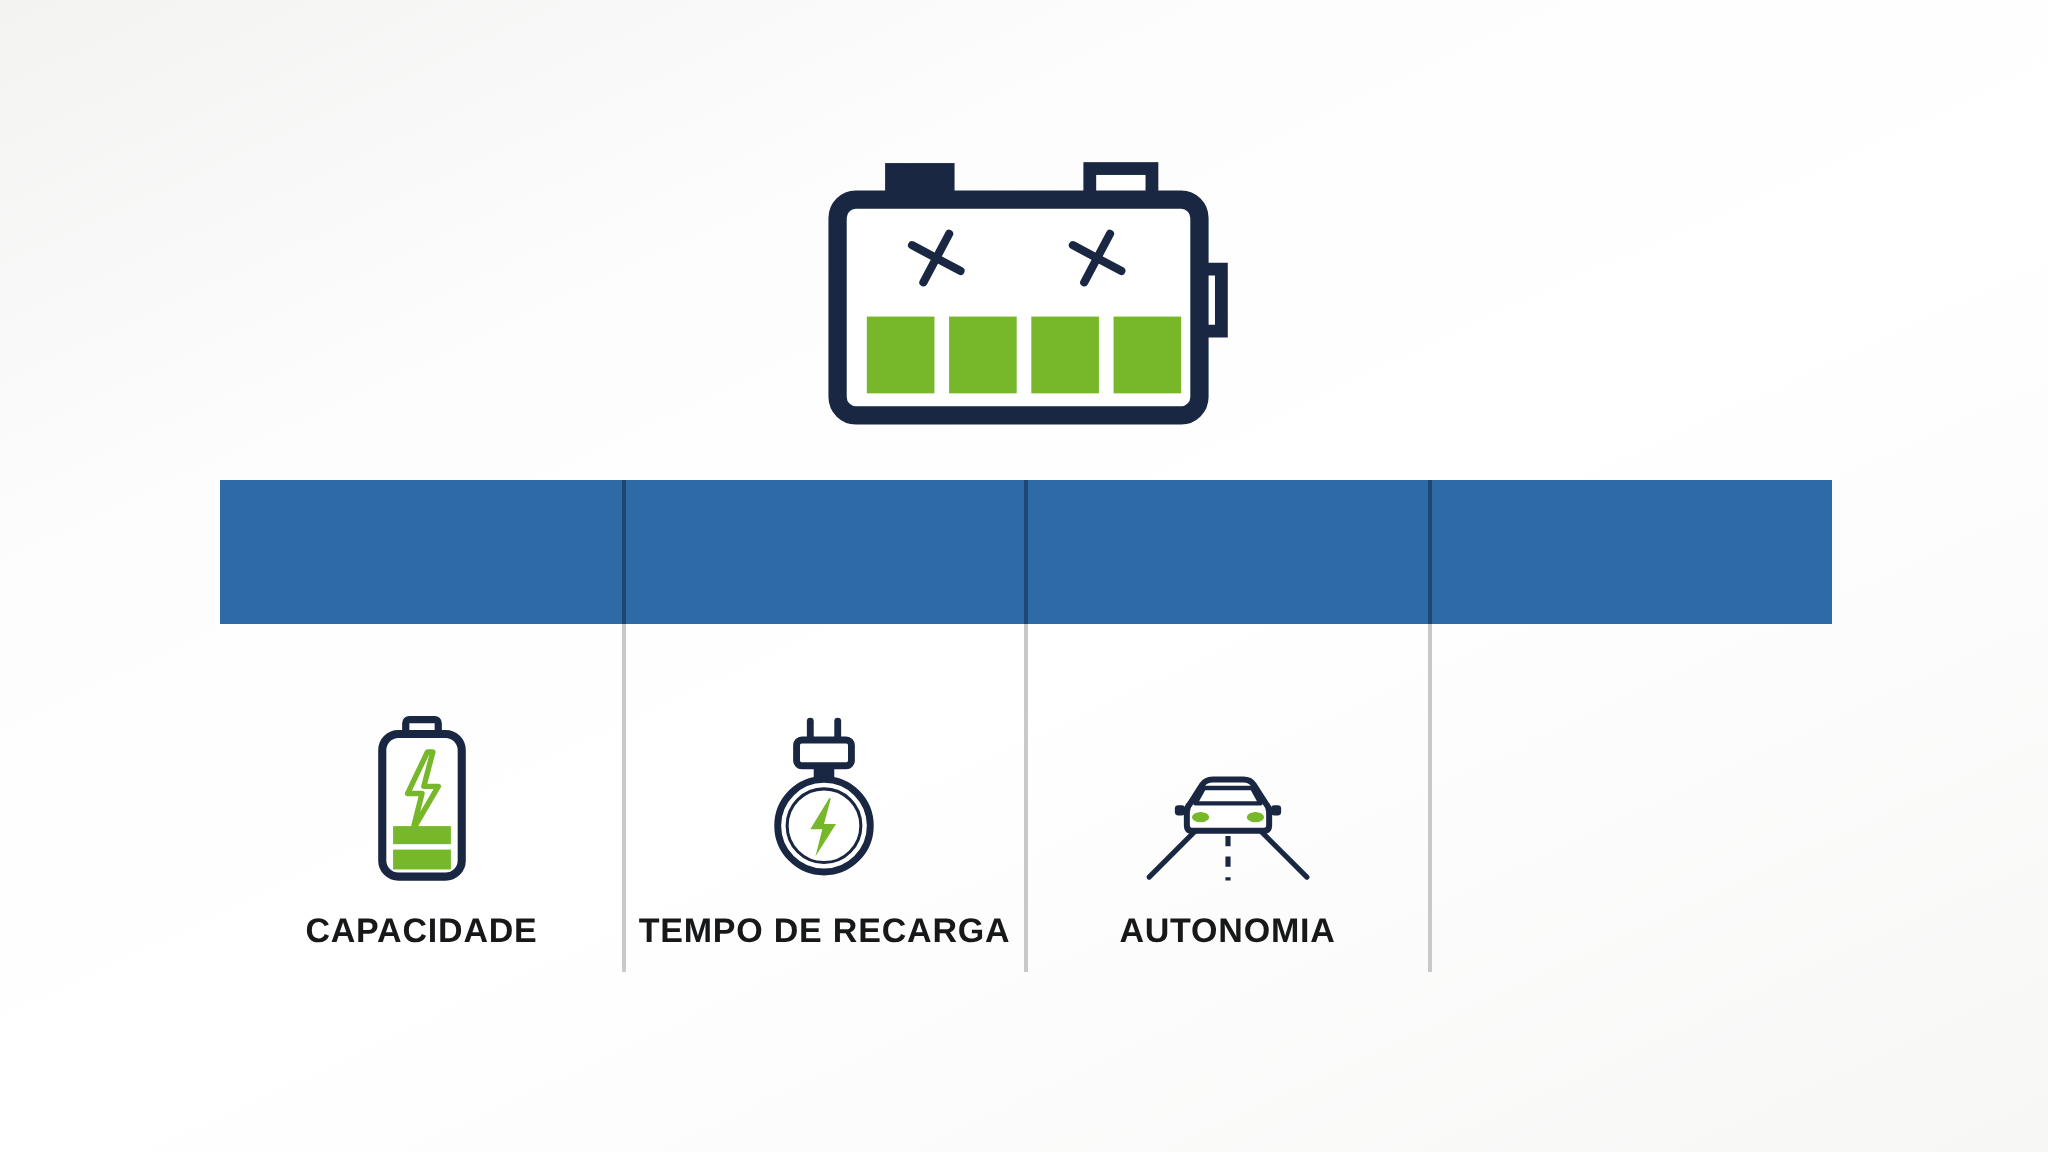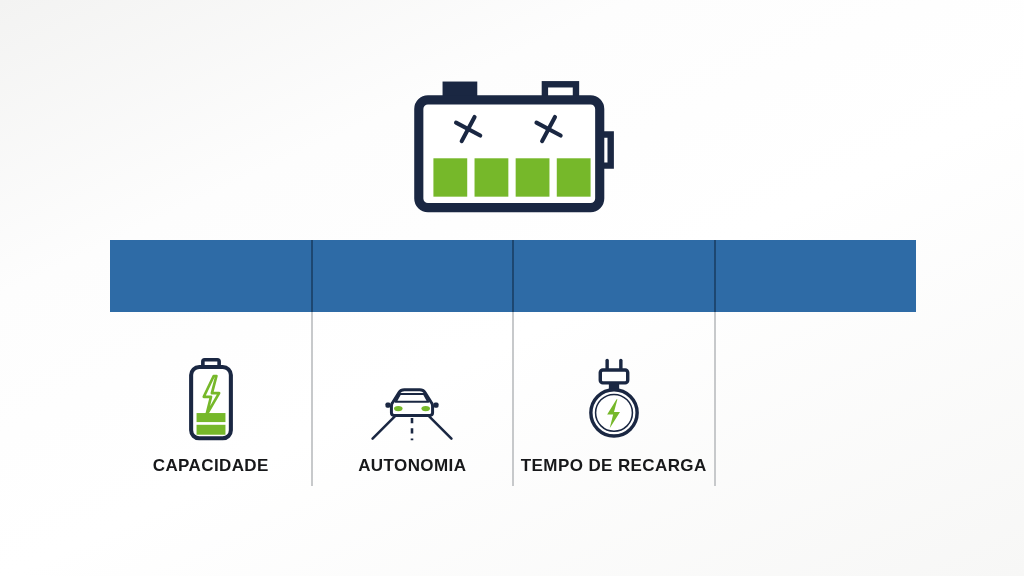--- a/index.html
+++ b/index.html
@@ -120,54 +120,54 @@
             <rect x="15" y="62" width="32" height="10" fill="#76b82a"></rect>
             <rect x="15" y="75" width="32" height="11" fill="#76b82a"></rect>
             <path d="M34 21 L23 44 h8 l-5 20 L40 40 h-8 l5 -19 Z" fill="none" stroke="#76b82a" stroke-width="3" stroke-linejoin="round"></path>
           </svg>
         </div>
         <div class="label">CAPACIDADE</div>
       </div>
 
       <div class="col">
         <div class="icon-wrap">
+          <svg viewBox="0 0 72 98" width="62" height="84">
+            <g stroke="#1a2742" stroke-width="4" stroke-linecap="round">
+              <line x1="28" y1="3" x2="28" y2="14"></line>
+              <line x1="44" y1="3" x2="44" y2="14"></line>
+            </g>
+            <rect x="20" y="14" width="32" height="15" rx="3" fill="#ffffff" stroke="#1a2742" stroke-width="4"></rect>
+            <path d="M30 29 h12 v8 h-12 Z" fill="#1a2742"></path>
+            <circle cx="36" cy="64" r="27" fill="#ffffff" stroke="#1a2742" stroke-width="4"></circle>
+            <circle cx="36" cy="64" r="21.5" fill="none" stroke="#1a2742" stroke-width="1.8"></circle>
+            <path d="M39 48 L28 66 h7 l-4 16 L43 63 h-7 l4 -15 Z" fill="#76b82a"></path>
+          </svg>
+        </div>
+        <div class="label">TEMPO DE RECARGA</div>
+      </div>
+
+      <div class="col">
+        <div class="icon-wrap">
           <svg viewBox="0 0 116 84" width="100" height="72">
             <g stroke="#1a2742" stroke-width="3" stroke-linecap="round">
               <line x1="12" y1="80" x2="40" y2="52"></line>
               <line x1="104" y1="80" x2="76" y2="52"></line>
             </g>
             <line x1="58" y1="56" x2="58" y2="82" stroke="#1a2742" stroke-width="3" stroke-dasharray="6 6"></line>
             <path d="M34 50 v-8 q0-3 2-5 l7-11 q2-3 6-3 h18 q4 0 6 3 l7 11 q2 2 2 5 v8 q0 3-3 3 h-42 q-3 0-3-3 Z" fill="#ffffff" stroke="#1a2742" stroke-width="3.5" stroke-linejoin="round"></path>
             <path d="M44 28 l-5 9 h38 l-5-9 Z" fill="none" stroke="#1a2742" stroke-width="2.5" stroke-linejoin="round"></path>
             <rect x="27" y="38" width="6" height="6" rx="2" fill="#1a2742"></rect>
             <rect x="83" y="38" width="6" height="6" rx="2" fill="#1a2742"></rect>
             <ellipse cx="42" cy="45" rx="5" ry="3" fill="#76b82a"></ellipse>
             <ellipse cx="74" cy="45" rx="5" ry="3" fill="#76b82a"></ellipse>
           </svg>
         </div>
         <div class="label">AUTONOMIA</div>
       </div>
 
-      <div class="col">
-        <div class="icon-wrap">
-          <svg viewBox="0 0 72 98" width="62" height="84">
-            <g stroke="#1a2742" stroke-width="4" stroke-linecap="round">
-              <line x1="28" y1="3" x2="28" y2="14"></line>
-              <line x1="44" y1="3" x2="44" y2="14"></line>
-            </g>
-            <rect x="20" y="14" width="32" height="15" rx="3" fill="#ffffff" stroke="#1a2742" stroke-width="4"></rect>
-            <path d="M30 29 h12 v8 h-12 Z" fill="#1a2742"></path>
-            <circle cx="36" cy="64" r="27" fill="#ffffff" stroke="#1a2742" stroke-width="4"></circle>
-            <circle cx="36" cy="64" r="21.5" fill="none" stroke="#1a2742" stroke-width="1.8"></circle>
-            <path d="M39 48 L28 66 h7 l-4 16 L43 63 h-7 l4 -15 Z" fill="#76b82a"></path>
-          </svg>
-        </div>
-        <div class="label">TEMPO DE RECARGA</div>
-      </div>
-
 
     </div>
 
     <div class="sep sep-1"></div>
     <div class="sep sep-2"></div>
     <div class="sep sep-3"></div>
   </div>
 
 </div>
 

